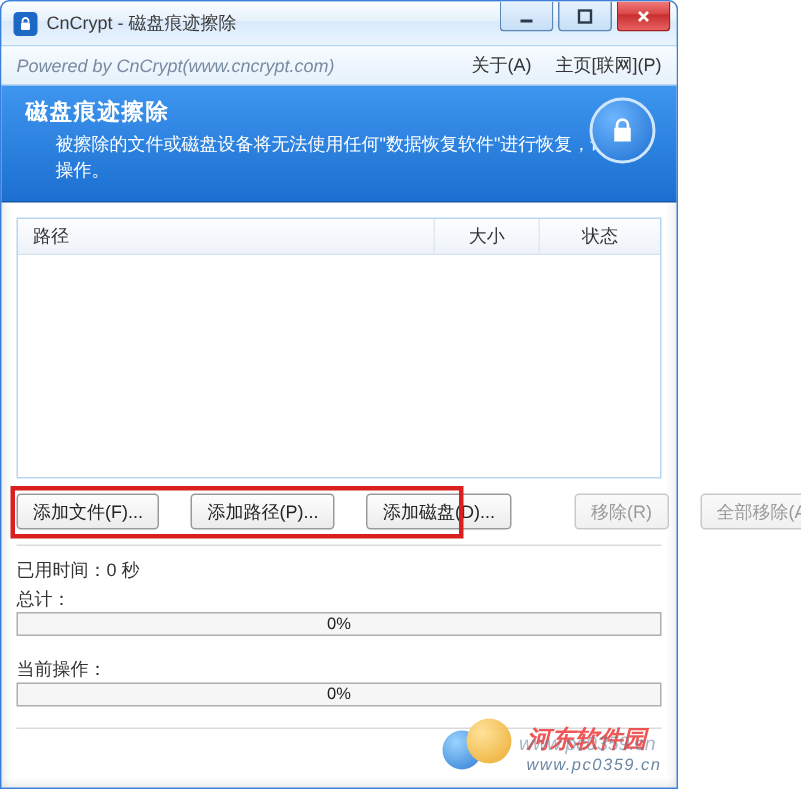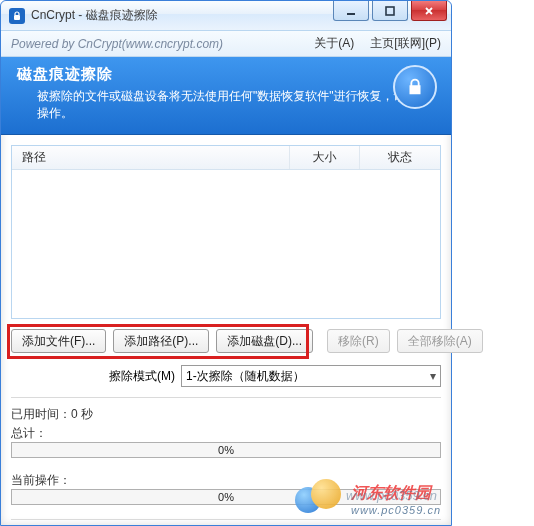--- a/index.html
+++ b/index.html
@@ -113,21 +113,21 @@
     font-size:12px; color:#333;
   }
   .listhdr .col-path { flex:1; padding-left:10px; border-right:1px solid #e0e8f0; height:100%; display:flex; align-items:center;}
   .listhdr .col-size { width:70px; text-align:center; border-right:1px solid #e0e8f0; height:100%; display:flex; align-items:center; justify-content:center;}
   .listhdr .col-state { width:80px; text-align:right; height:100%; display:flex; align-items:center; justify-content:center;}
   .listbody { flex:1; background:#fff; }
 
   
   .btnrow {
     display:flex; align-items:center;
-    margin:10px 10px 0 10px; gap:7px;
+    margin:10px 10px 0 10px; gap:21px;
     position:relative;
   }
   .emph {
     position:absolute;
     left:-4px; top:-5px;
     width:302px; height:35px;
     border:3px solid #d92020;
     pointer-events:none;
     z-index:5;
   }
@@ -270,27 +270,20 @@
   <div class="btnrow">
     <div class="emph"></div>
     <div class="btn">添加文件(F)...</div>
     <div class="btn">添加路径(P)...</div>
     <div class="btn">添加磁盘(D)...</div>
     <span class="spacer"></span>
     <div class="btn disabled">移除(R)</div>
     <div class="btn disabled">全部移除(A)</div>
   </div>
 
-  <div class="moderow">
-    <span>擦除模式(M)</span>
-    <div class="select">
-      <span>1-次擦除（随机数据）</span>
-      <span class="arrow">▾</span>
-    </div>
-  </div>
 
   <div class="sep"></div>
 
   <div class="progwrap">
     <div class="prog-time">
       <span>已用时间：</span><span>0 秒</span>
     </div>
     <div class="prog-section">
       <div class="progrow">
         <span class="proglabel">总计：</span>

